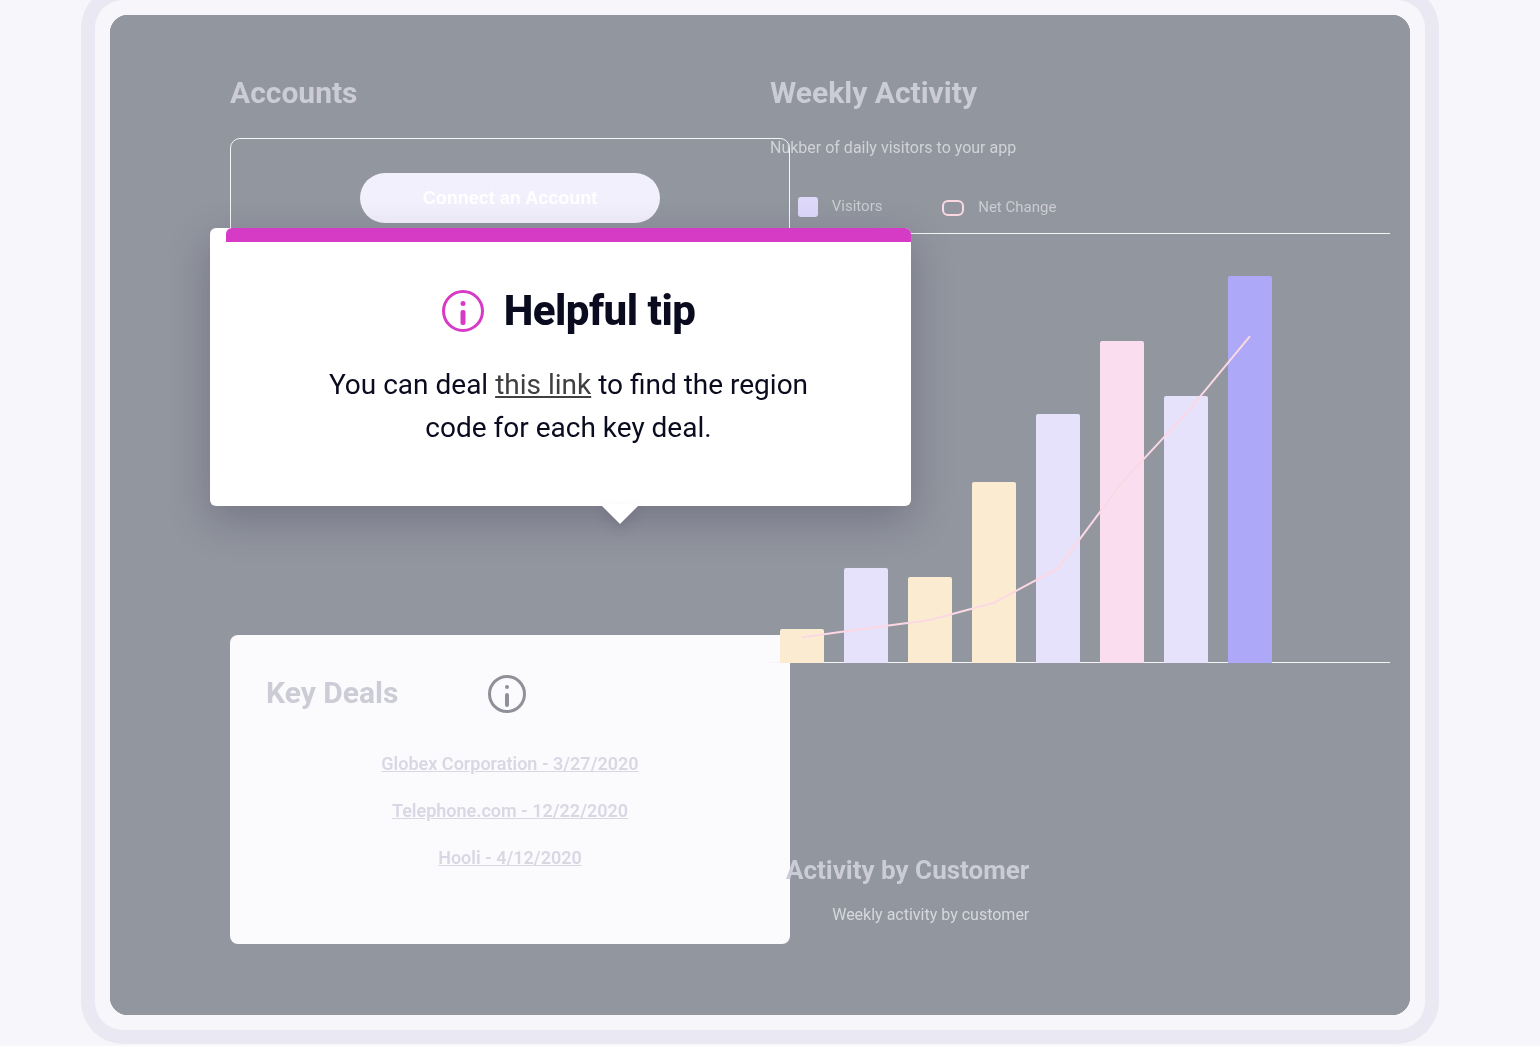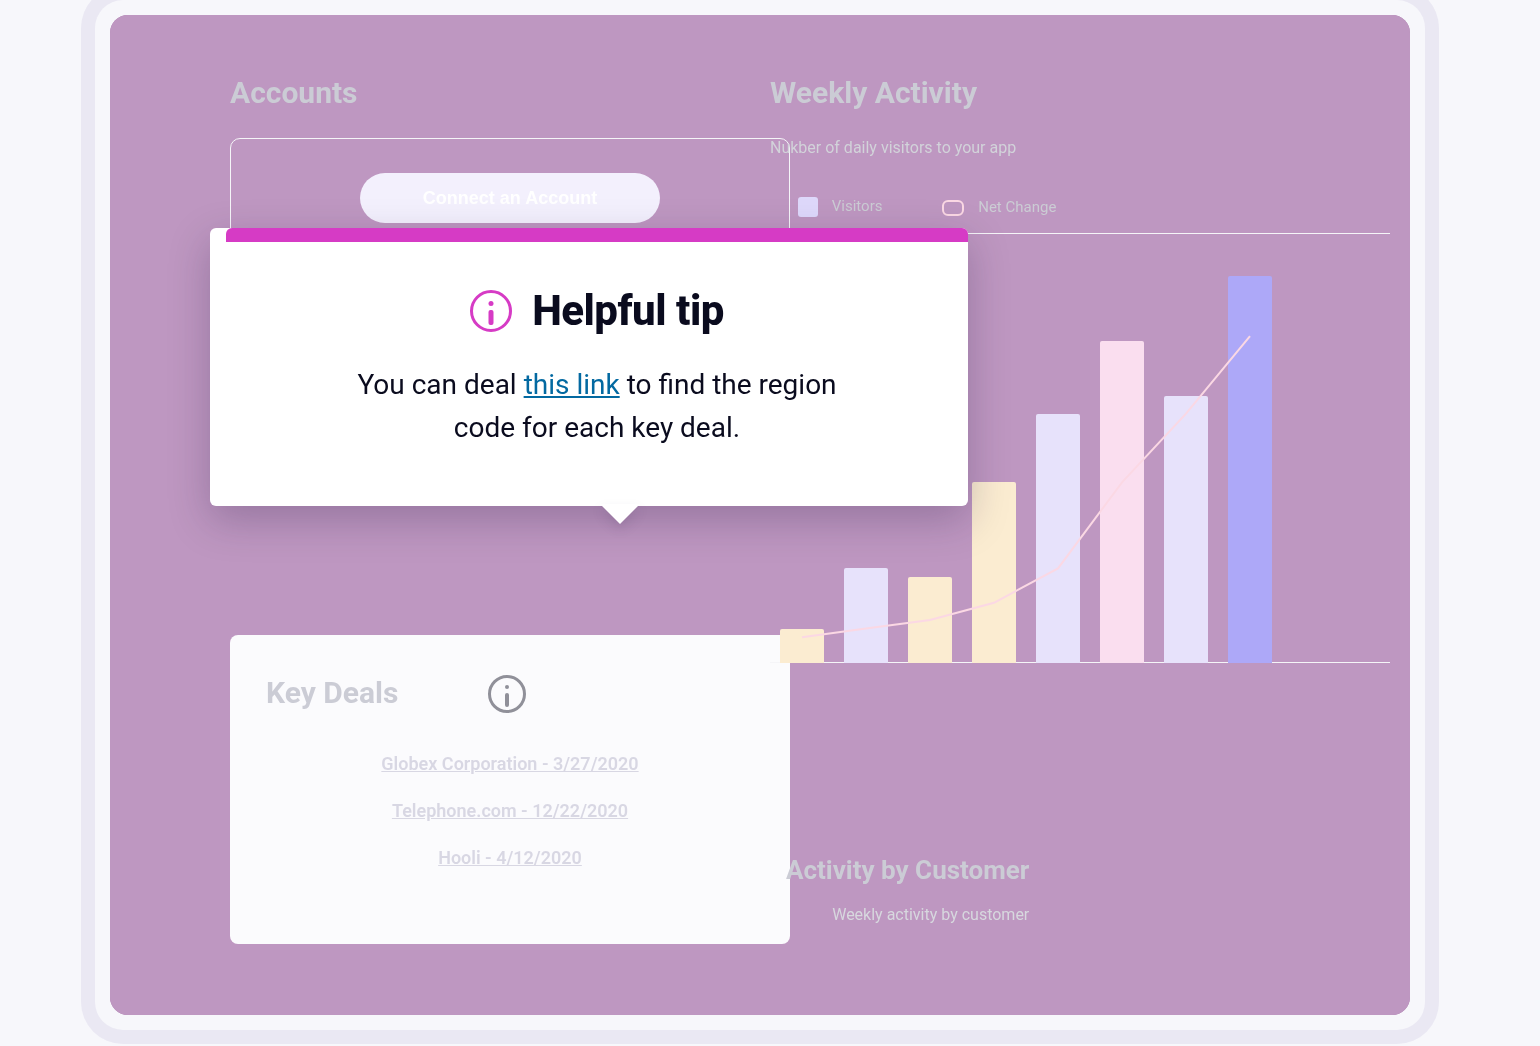--- a/index.html
+++ b/index.html
@@ -24,21 +24,21 @@
     position: absolute;
     inset: -15px;
     border-radius: 28px;
     box-shadow: 0 0 0 14px rgba(160,150,200,0.15);
     pointer-events: none;
   }
 
   .card {
     position: absolute;
     inset: 0;
-    background: #701a75;
+    background: #0f172a;
     border-radius: 18px;
     overflow: hidden;
   }
 
   
   .fade-overlay {
     position: absolute;
     inset: 0;
     background: rgba(255,255,255,0.55);
     pointer-events: none;
@@ -148,21 +148,21 @@
     left: 16px;
   }
   .ac-title { font-size: 26px; font-weight:700; color:#8d8fa3; margin-bottom:20px; }
   .ac-sub   { font-size: 16px; color:#a6a8b7;text-align:right; }
 
   
   .tooltip {
     position: absolute;
     left: 100px;
     top: 213px;
-    width: 758px;
+    width: 701px;
     z-index: 10;
     background: #ffffff;
     border-radius: 6px;
     box-shadow: 0 14px 40px rgba(30,20,60,0.25);
     padding-left: 16px;
   }
   .tooltip-topbar {
     height: 14px;
     background:#d63bc5;
     border-radius: 6px 6px 0 0;
@@ -181,21 +181,21 @@
   }
   .info-pink::before { content:""; position:absolute; top:8px; left:50%; transform:translateX(-50%); width:5px; height:5px; background:#d63bc5; border-radius:50%; }
   .info-pink::after { content:""; position:absolute; top:17px; left:50%; transform:translateX(-50%); width:5px; height:15px; background:#d63bc5; border-radius:2px; }
   .tip-title {
     font-size: 42px; font-weight: 800; color:#0a0b1e; letter-spacing:-0.5px;
   }
   .tip-text {
     font-size: 28px; line-height: 1.55; color:#0a0b1e; font-weight:400;
     max-width: 520px; margin: 0 auto;
   }
-  .tip-text a { color:#0369a1; text-decoration: underline; }
+  .tip-text a { color:#404040; text-decoration: underline; }
 
   .tooltip-arrow {
     position:absolute;
     bottom:-18px;
     left:390px;
     width:0; height:0;
     border-left:20px solid transparent;
     border-right:20px solid transparent;
     border-top:20px solid #ffffff;
     filter: drop-shadow(0 6px 6px rgba(30,20,60,0.12));

